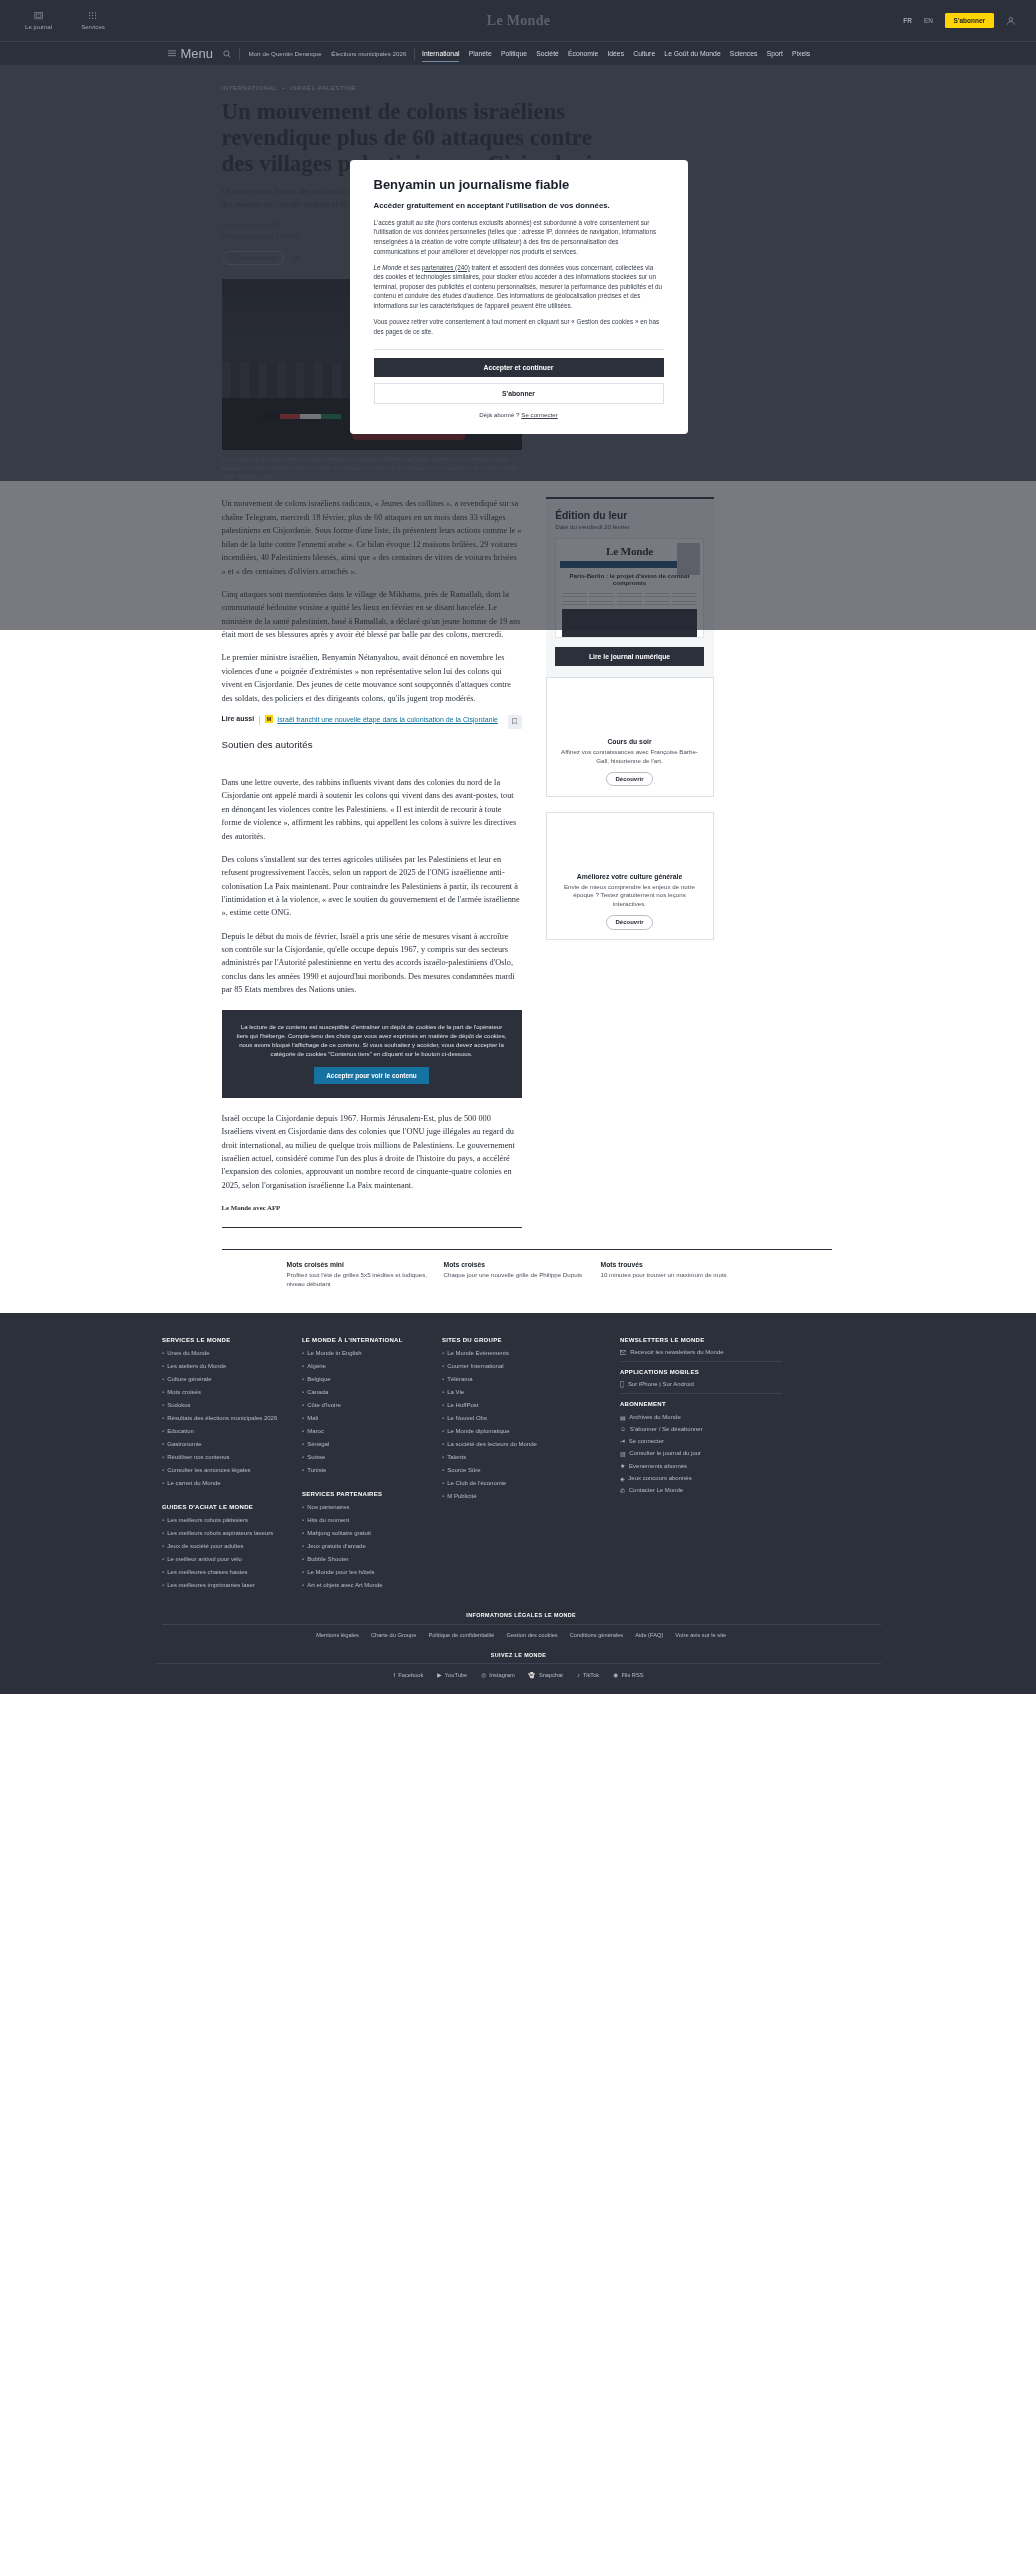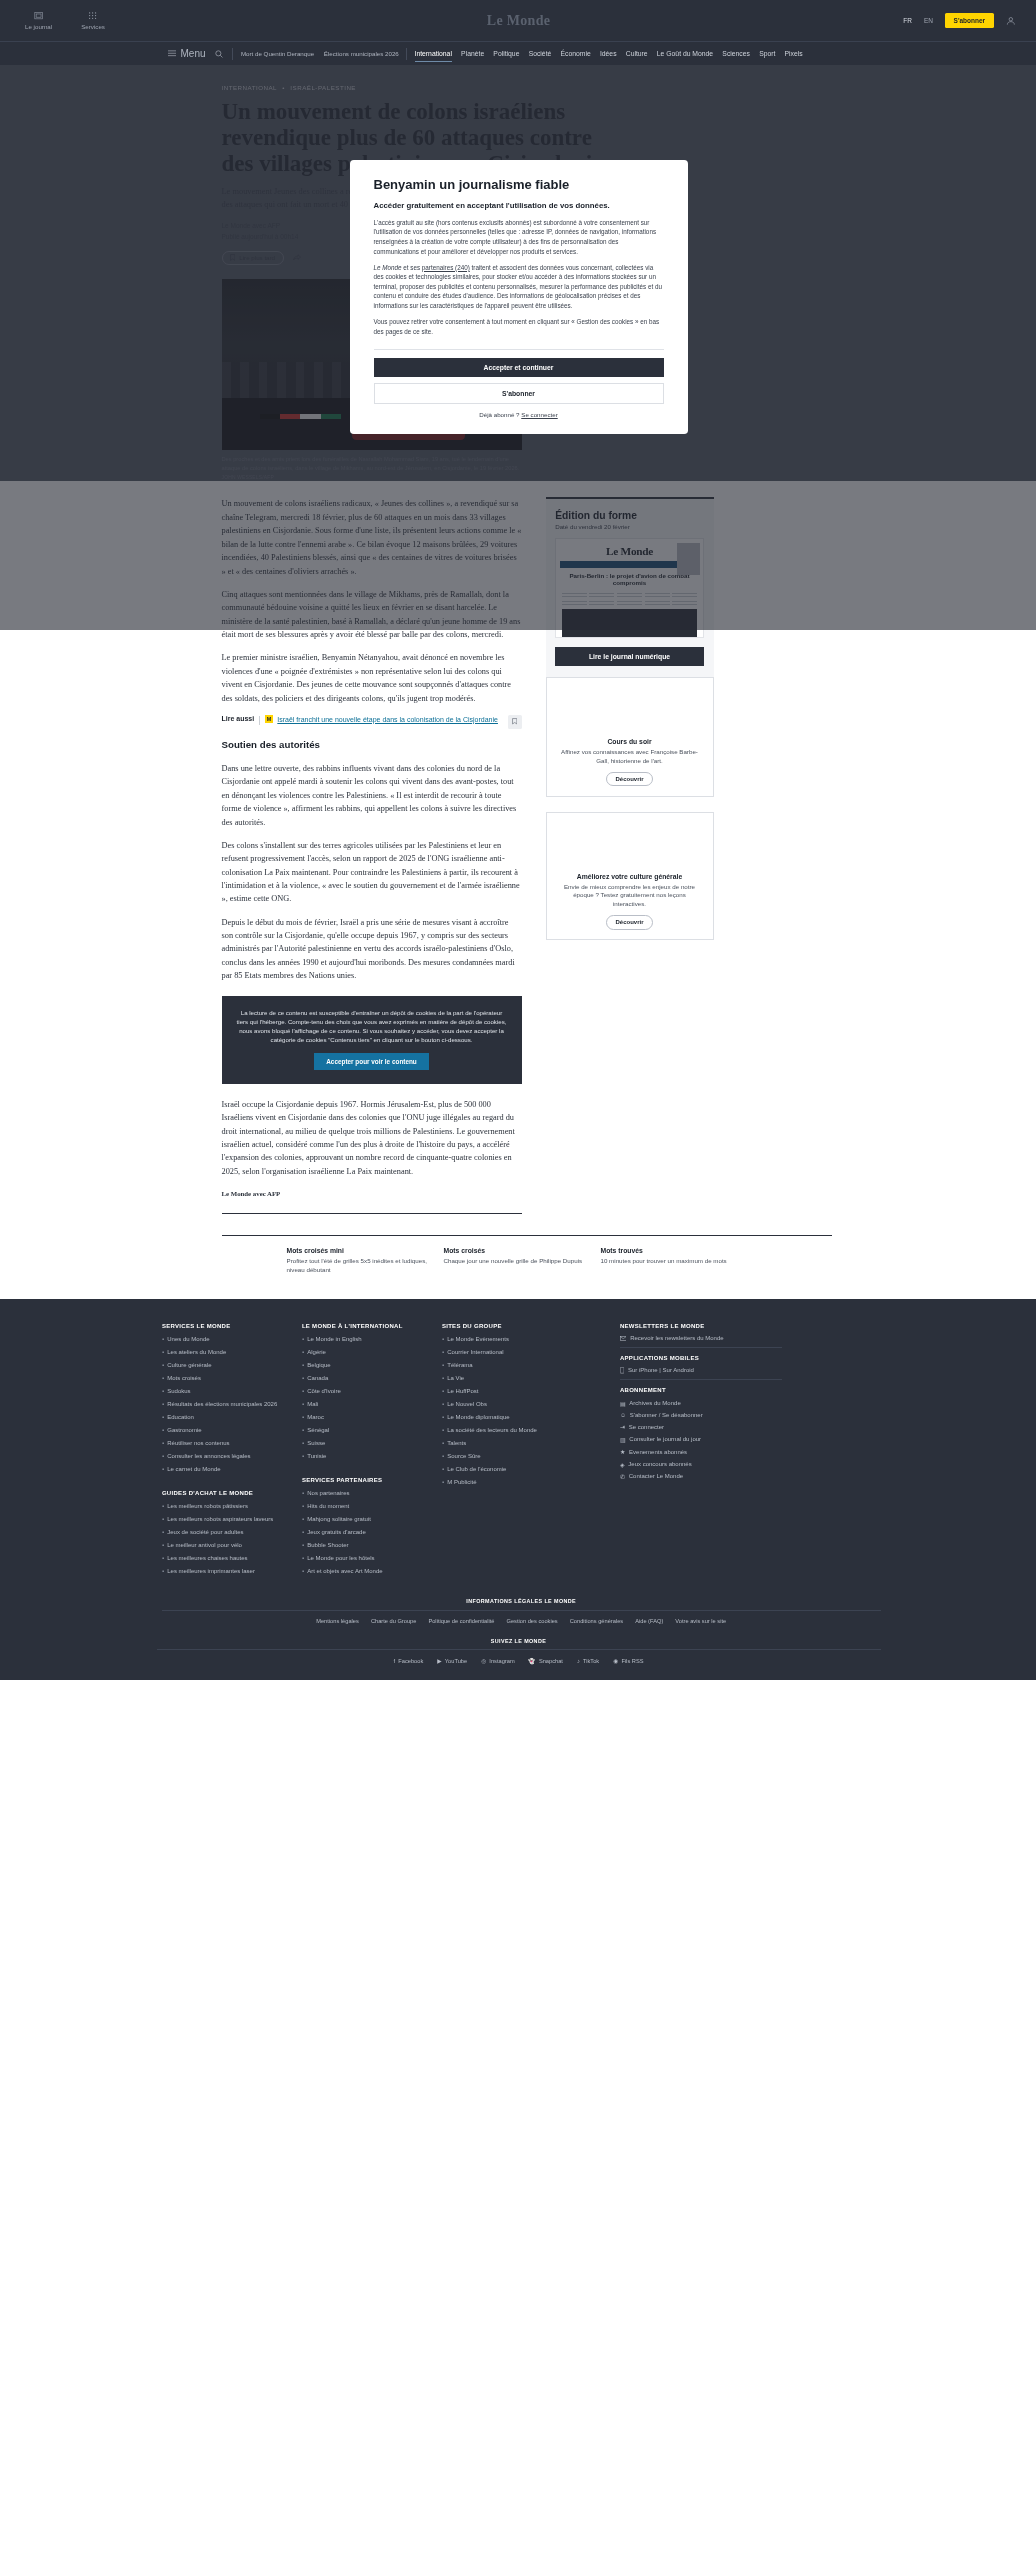--- a/index.html
+++ b/index.html
@@ -37,21 +37,21 @@
   }
   .acct { color: #9fa5b1; cursor: pointer; display: flex; align-items: center; }
 
   
   .navbar {
     background: #2b303b; border-top: 0.5px solid #3a4150;
     height: 24px; display: flex; align-items: center;
     padding: 0 21.6px; gap: 0;
   }
   .nav-left { display: flex; align-items: center; gap: 9.7px; padding-left: 146px; }
-  .nav-menu { display: flex; align-items: center; gap: 4.9px; color: #aeb4bf; font-size: 10px; cursor: pointer; }
+  .nav-menu { display: flex; align-items: center; gap: 4.9px; color: #aeb4bf; font-size: 13px; cursor: pointer; }
   .nav-search { color: #aeb4bf; cursor: pointer; display: flex; }
   .nav-sep { width: 0.5px; height: 12px; background: #434a59; margin: 0 8.6px; }
   .nav-flash { display: flex; gap: 9.7px; }
   .flash-item { color: #aeb4bf; font-size: 6.2px; cursor: pointer; white-space: nowrap; }
   .nav-sep2 { width: 0.5px; height: 12px; background: #434a59; margin: 0 7.6px; }
   .nav-cats { display: flex; gap: 9.2px; align-items: center; height: 24px; }
   .cat { color: #cfd4dc; font-size: 6.8px; cursor: pointer; white-space: nowrap; position: relative; height: 24px; display: flex; align-items: center; }
   .cat.active { color: #fff; }
   .cat.active::after {
     content: ""; position: absolute; left: 0; right: 0; bottom: 3.2px; height: 1.6px; background: #6f8ba8;
@@ -102,21 +102,21 @@
   
   .content-wrap { width: 626px; margin: 0 auto; display: flex; gap: 24px; padding: 16px 0 0 16px; }
   .col-main { width: 300px; }
   .col-side { width: 168px; }
 
   .col-main p {
     font-family: "Liberation Serif", serif; font-size: 8.3px; line-height: 1.62;
     color: #2b313b; margin-bottom: 9.7px;
   }
   .h2-sub {
-    font-size: 9.7px; font-weight: 700; margin: 14px 0 12px; color: #1a2029;
+    font-size: 9.7px; font-weight: 400; margin: 14px 0 26px; color: #1a2029;
   }
   .readalso {
     display: flex; align-items: flex-start; gap: 4.3px; margin: 9.7px 0 12px;
     padding-right: 18.4px; position: relative;
   }
   .readalso .lab { font-weight: 700; font-size: 7px; white-space: nowrap; }
   .readalso .bar { color: #b9bec7; }
   .badge-m {
     background: #ffd400; color: #1a2029; font-weight: 700; font-size: 5.4px;
     width: 8px; height: 8px; display:flex; align-items:center; justify-content:center; flex: 0 0 auto; margin-top:0.5px;
@@ -404,21 +404,21 @@
       <span class="cbtn">Accepter pour voir le contenu</span>
     </div>
 
     <p>Israël occupe la Cisjordanie depuis 1967. Hormis Jérusalem-Est, plus de 500 000 Israéliens vivent en Cisjordanie dans des colonies que l'ONU juge illégales au regard du droit international, au milieu de quelque trois millions de Palestiniens. Le gouvernement israélien actuel, considéré comme l'un des plus à droite de l'histoire du pays, a accéléré l'expansion des colonies, approuvant un nombre record de cinquante-quatre colonies en 2025, selon l'organisation israélienne La Paix maintenant.</p>
     <p class="source">Le Monde avec AFP</p>
     <div class="rule"></div>
   </div>
 
   <div class="col-side">
     <div class="edition-card">
-      <h3>Édition du forme</h3>
+      <h3>Édition du leur</h3>
       <div class="sub">Daté du vendredi 20 février</div>
       <div class="paper">
         <div class="pm">Le Monde</div>
         <div class="sideimg"></div>
         <div class="bluebar"></div>
         <div class="pt">Paris-Berlin : le projet d'avion de combat compromis</div>
         <div class="cols">
             <span></span>
             <span></span>
             <span></span>

